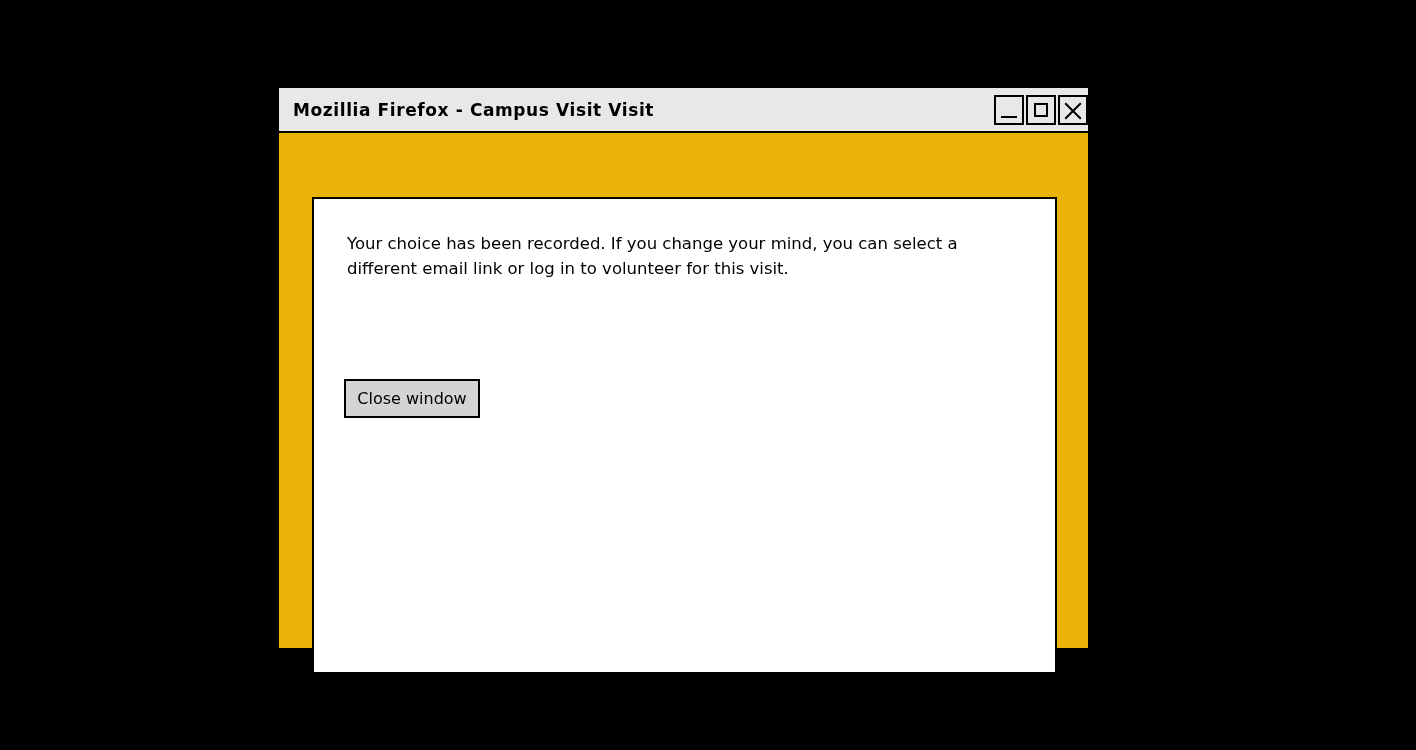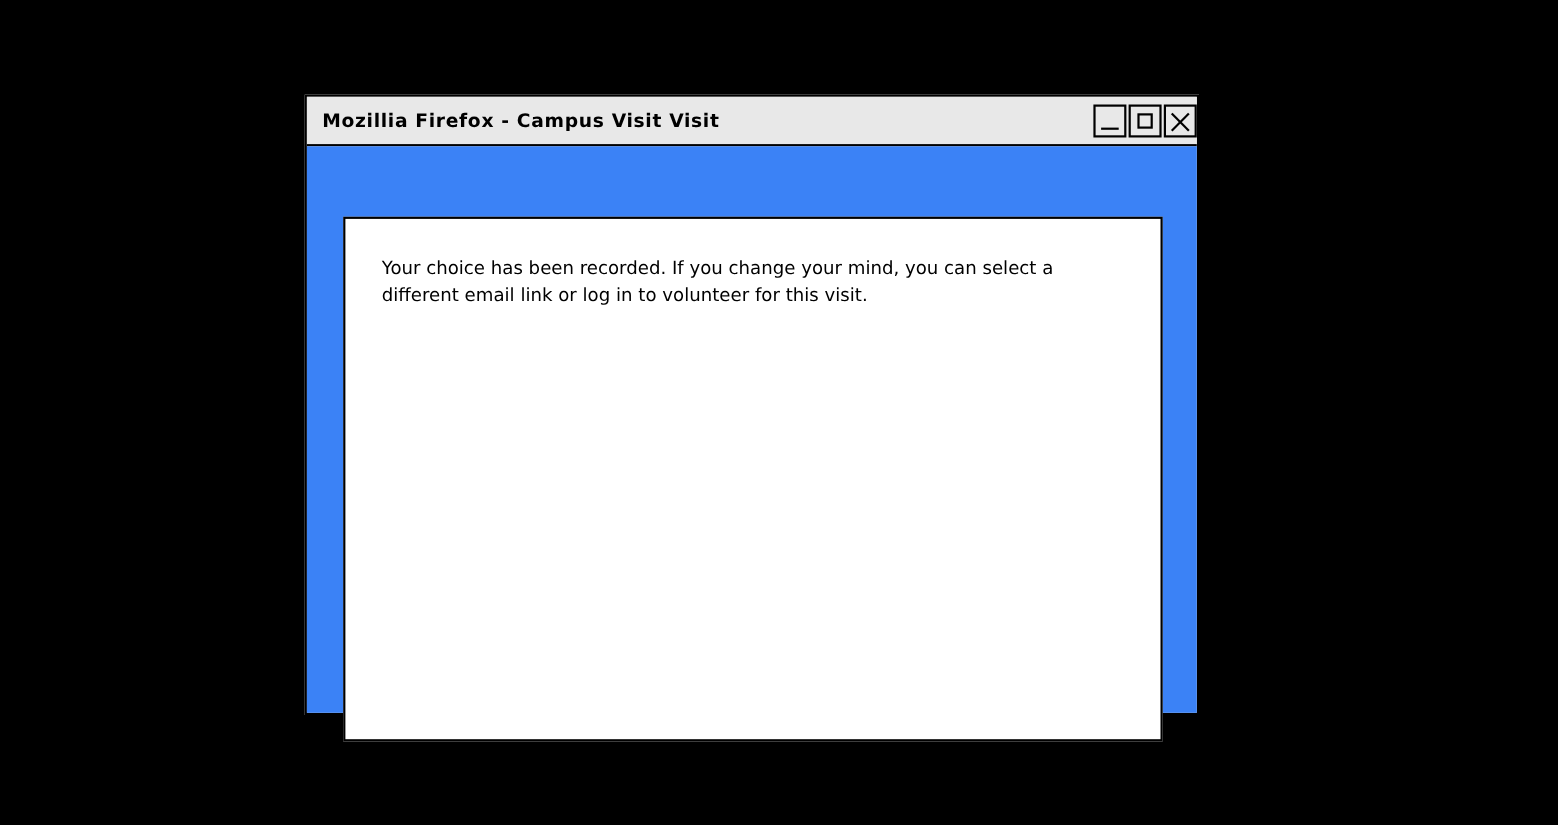--- a/index.html
+++ b/index.html
@@ -104,21 +104,21 @@
     height: 2px;
     background: #000000;
   }
   .glyph-close::before { transform: rotate(45deg); }
   .glyph-close::after  { transform: rotate(-45deg); }
 
   
   .viewport {
     position: relative;
     height: calc(100% - 45px);
-    background: #3b82f6;
+    background: #eab308;
     padding: 0;
   }
 
   .content-panel {
     position: absolute;
     left: 33px;
     top: 64px;
     width: 745px;
     height: 477px;
     border: 2px solid #000000;
@@ -171,18 +171,19 @@
         <div class="win-btn glyph-max"></div>
         <div class="win-btn glyph-close"></div>
       </div>
     </div>
 
     <div class="viewport">
       <div class="content-panel">
 
         <div class="message">Your choice has been recorded. If you change your mind, you can select a different email link or log in to volunteer for this visit.</div>
 
+        <button class="close-button">Close window</button>
 
       </div>
     </div>
 
   </div>
 </div>
 
 </body></html>

